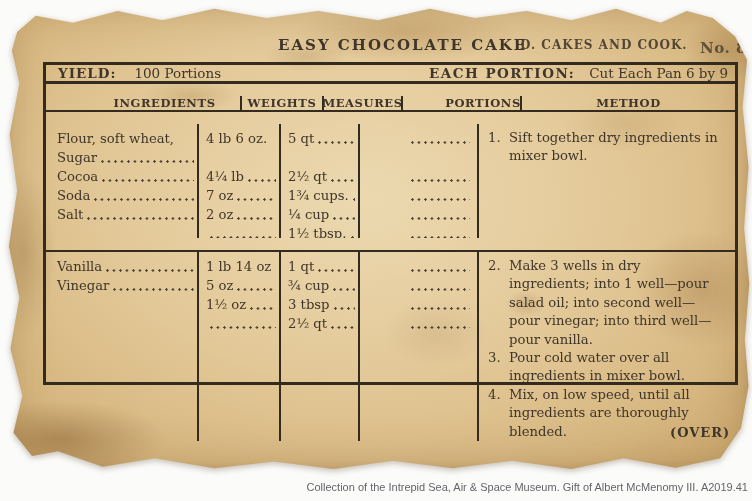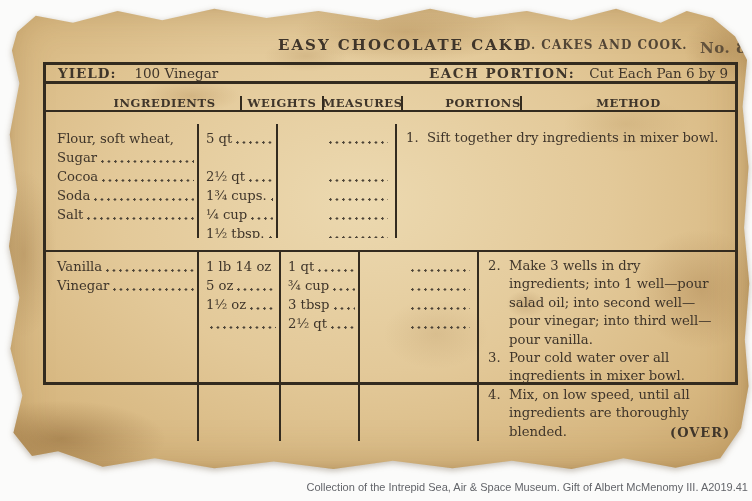--- a/index.html
+++ b/index.html
@@ -92,21 +92,21 @@
       <div class="card-head">
         <span class="c-title">EASY CHOCOLATE CAKE</span>
         <span class="c-section">D. CAKES AND COOK.</span>
         <span class="c-number">No. 8</span>
       </div>
 
       <div class="rtable">
 
         <div class="yield-row">
           <span class="y-label">YIELD:</span>
-          <span class="y-value">100 Vinegar</span>
+          <span class="y-value">100 Portions</span>
           <span class="y-spacer"></span>
           <span class="ep-label">EACH PORTION:</span>
           <span class="ep-value">Cut Each Pan 6 by 9</span>
         </div>
 
         <div class="head-row">
           <div class="hc c-ing">INGREDIENTS</div>
           <div class="hc c-wt">WEIGHTS</div>
           <div class="hc c-ms">MEASURES</div>
           <div class="hc c-pt">PORTIONS</div>
@@ -128,20 +128,43 @@
               </div>
             <div class="ln">
                 <span>Soda</span>
                 <span class="ld"></span>
               </div>
             <div class="ln">
                 <span>Salt</span>
                 <span class="ld"></span>
               </div>
           </div>
+          <div class="col c-wt">
+            <div class="ln">
+                <span>4 lb 6 oz.</span>
+              </div>
+            <div class="ln">
+                <span></span>
+              </div>
+            <div class="ln">
+                <span>4¼ lb</span>
+                <span class="ld"></span>
+              </div>
+            <div class="ln">
+                <span>7 oz</span>
+                <span class="ld"></span>
+              </div>
+            <div class="ln">
+                <span>2 oz</span>
+                <span class="ld"></span>
+              </div>
+            <div class="ln">
+                <span class="ld"></span>
+              </div>
+          </div>
           <div class="col c-ms">
             <div class="ln">
                 <span>5 qt</span>
                 <span class="ld"></span>
               </div>
             <div class="ln">
                 <span></span>
               </div>
             <div class="ln">
                 <span>2½ qt</span>

